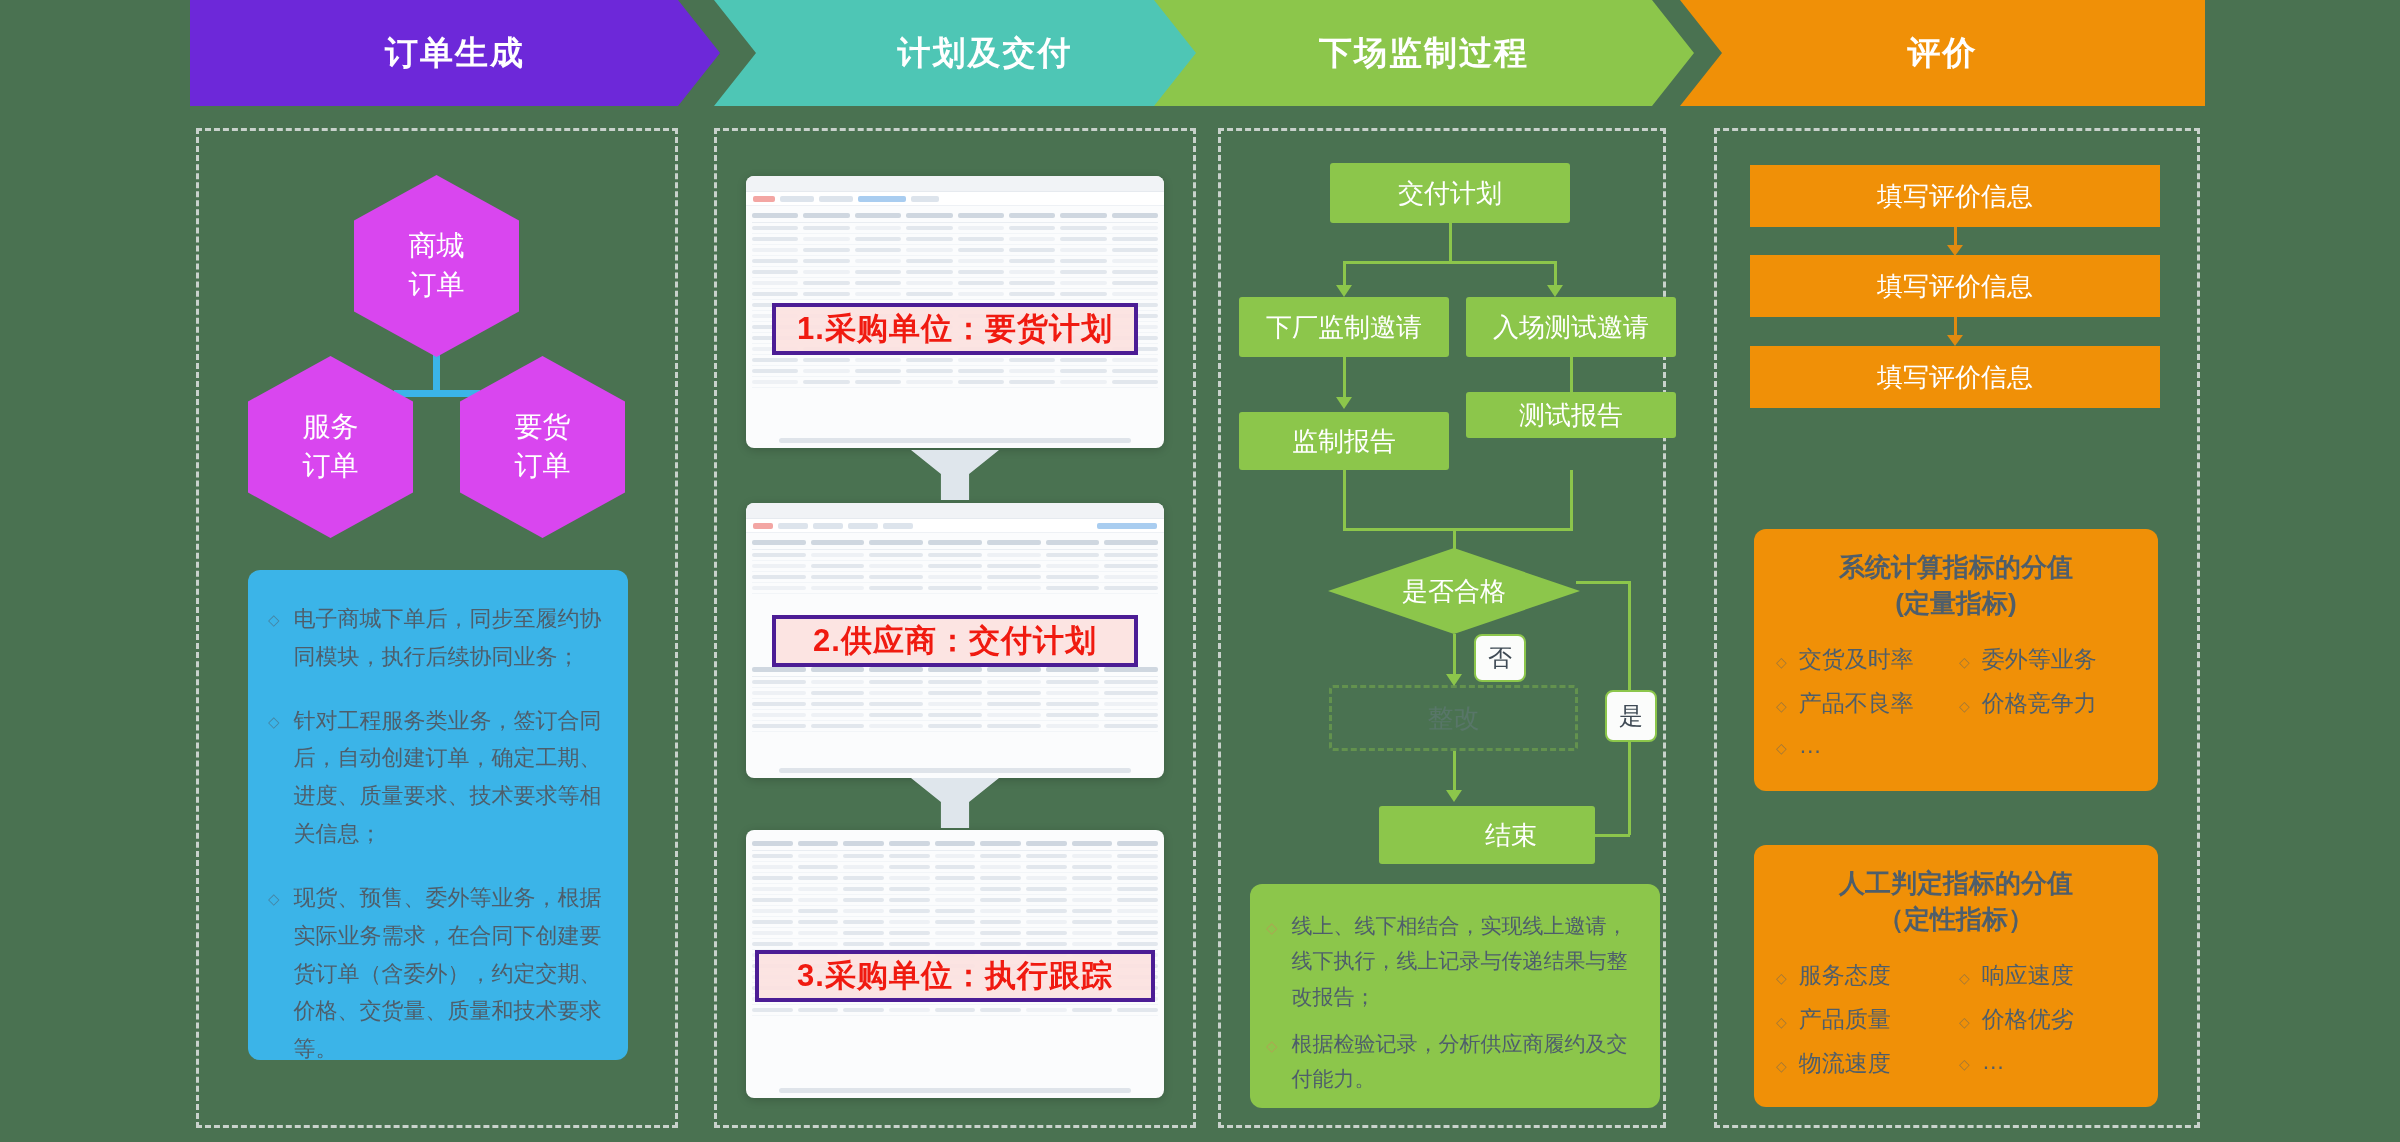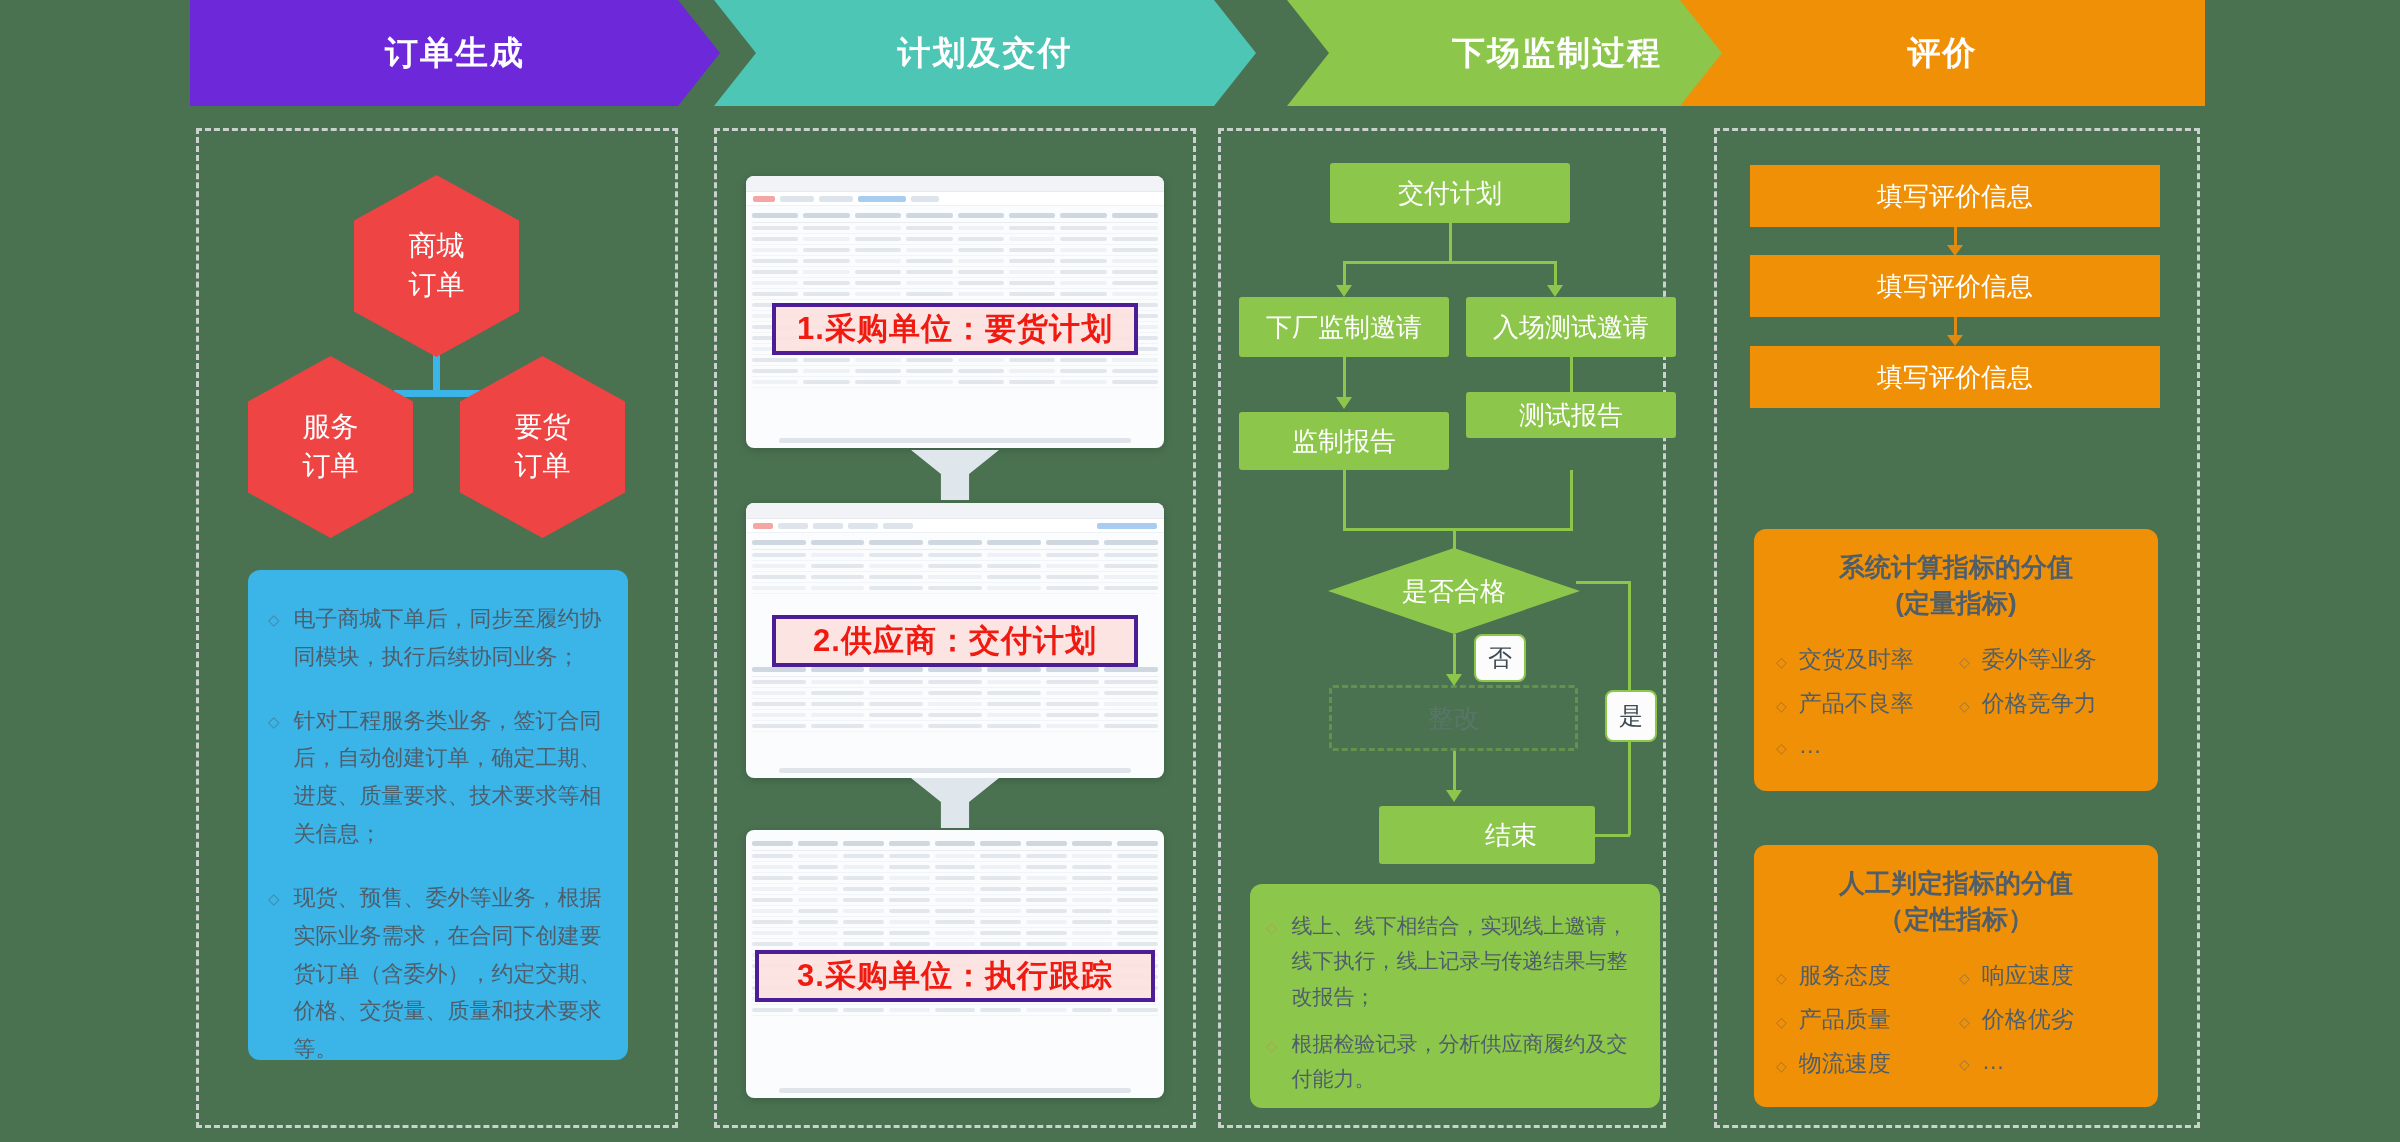--- a/index.html
+++ b/index.html
@@ -16,39 +16,39 @@
   .chev {
     position: absolute; top: 0; height: 106px;
     display: flex; align-items: center; justify-content: center;
     color: #ffffff; font-size: 33px; font-weight: bold; letter-spacing: 2px;
   }
   .chev .lbl { position: relative; z-index: 3; }
   .chev.c1 { left: 190px;  width: 530px; background: #6d28d9;
              clip-path: polygon(0 0, calc(100% - 42px) 0, 100% 50%, calc(100% - 42px) 100%, 0 100%); }
   .chev.c2 { left: 714px;  width: 542px; background: #4EC6B5;
              clip-path: polygon(0 0, calc(100% - 42px) 0, 100% 50%, calc(100% - 42px) 100%, 0 100%, 42px 50%); }
-  .chev.c3 { left: 1287px; width: 540px; background: #8CC64B;
+  .chev.c3 { left: 1154px; width: 540px; background: #8CC64B;
              clip-path: polygon(0 0, calc(100% - 42px) 0, 100% 50%, calc(100% - 42px) 100%, 0 100%, 42px 50%); }
   .chev.c4 { left: 1680px; width: 525px; background: #F09007;
              clip-path: polygon(0 0, 100% 0, 100% 100%, 0 100%, 42px 50%); }
 
   
   .panel {
     position: absolute; top: 128px; height: 1000px;
     border: 3px dashed #C9D2CC;
   }
   .panel.p1 { left: 196px;  width: 482px; }
   .panel.p2 { left: 714px;  width: 482px; }
   .panel.p3 { left: 1218px; width: 448px; }
   .panel.p4 { left: 1714px; width: 486px; }
 
   
   .hex {
     position: absolute;
-    background: #ef4444;
+    background: #d946ef;
     clip-path: polygon(50% 0%, 100% 25%, 100% 75%, 50% 100%, 0% 75%, 0% 25%);
     display: flex; flex-direction: column; align-items: center; justify-content: center;
     color: #fff; font-size: 28px; line-height: 1.38; font-weight: 500;
   }
   .hex.h-top   { left: 354px; top: 175px; width: 165px; height: 182px; }
   .hex.h-left  { left: 248px; top: 356px; width: 165px; height: 182px; }
   .hex.h-right { left: 460px; top: 356px; width: 165px; height: 182px; }
   .hex-connect {
     position: absolute; background: #3BB4E8;
   }

